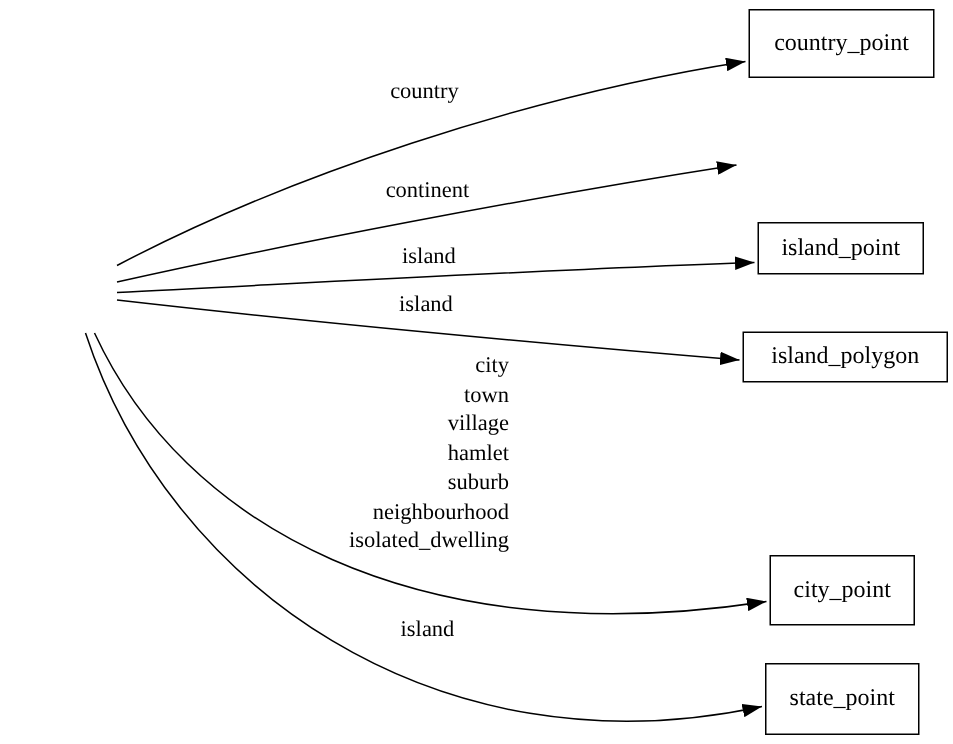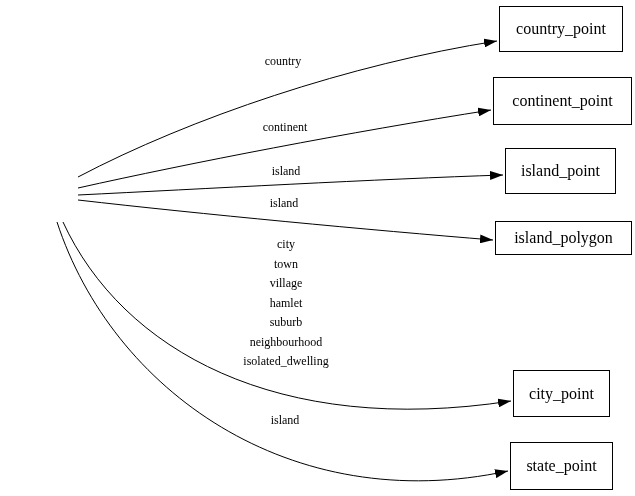--- a/index.html
+++ b/index.html
@@ -37,23 +37,23 @@
     align-items: center;
     justify-content: center;
     font-size: 16px;
     line-height: 1;
     white-space: nowrap;
     font-family: Liberation Serif, serif;
   }
   .edge-label {
     position: absolute;
     transform: translate(-50%, -50%);
-    font-size: 12px;
+    font-size: 15px;
     line-height: 19.5px;
-    text-align: center;
+    text-align: right;
     white-space: pre-line;
   }
 </style>
 </head>
 <body>
 
 <div class="canvas">
 
   <svg class="edge-layer" viewBox="0 0 635 496" xmlns="http://www.w3.org/2000/svg">
     <defs>
@@ -67,25 +67,22 @@
     <path d="M78,200 C200,214 370,230 493,240" marker-end="url(#arrow)"></path>
     <path d="M63,222 C122,350 277,437 511,401" marker-end="url(#arrow)"></path>
     <path d="M57,222 C112,390 290,518 508,471" marker-end="url(#arrow)"></path>
   </svg>
 
 
   <div class="node" style="left:499px; top:6px;   width:124px; height:46px">
     <span>country_point</span>
   </div>
 
-  <div class="node" style="left:493px; top:77px;  width:139px; height:48px">
-    <span>continent_point</span>
-  </div>
 
-  <div class="node" style="left:505px; top:148px; width:111px; height:46px">
+  <div class="node" style="left:505px; top:148px; width:111px; height:35px">
     <span>island_point</span>
   </div>
 
   <div class="node" style="left:495px; top:221px; width:137px; height:34px">
     <span>island_polygon</span>
   </div>
 
   <div class="node" style="left:513px; top:370px; width:97px;  height:47px">
     <span>city_point</span>
   </div>

